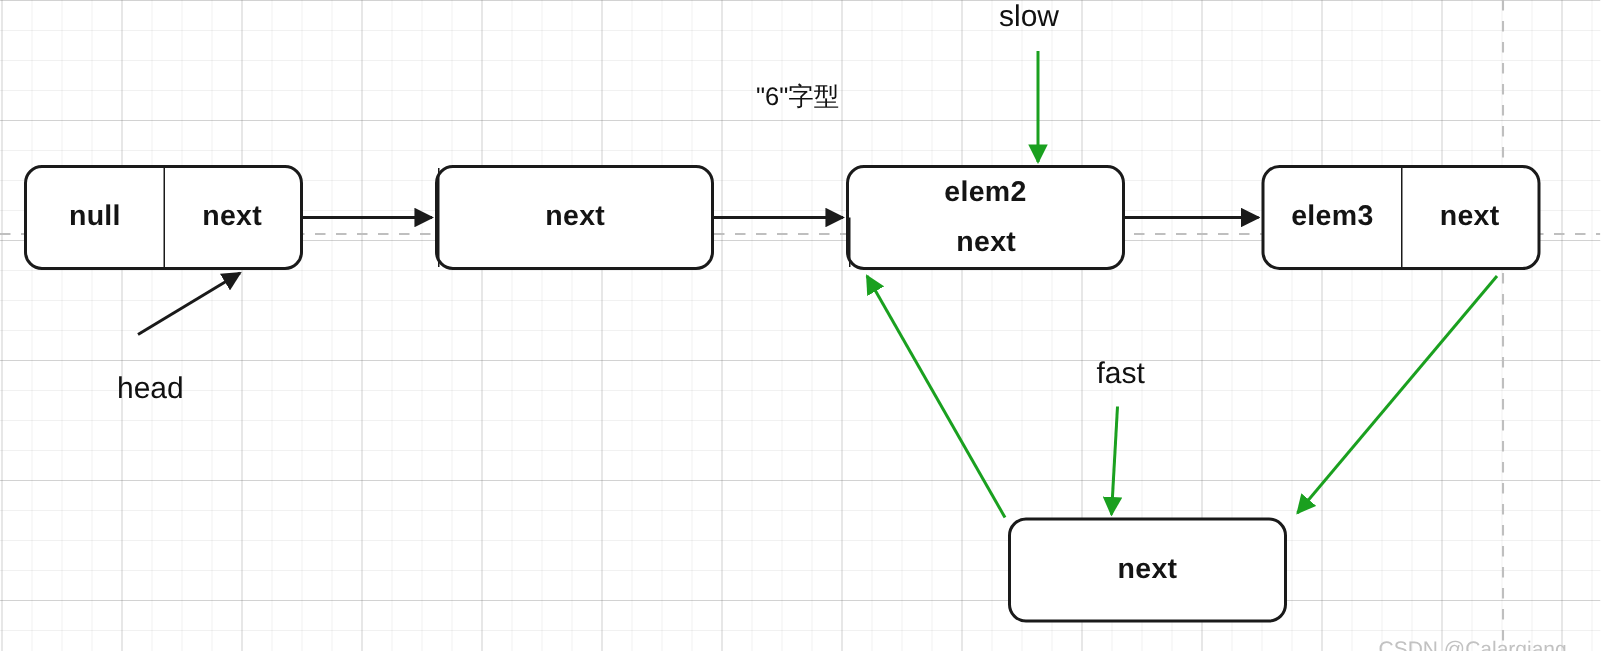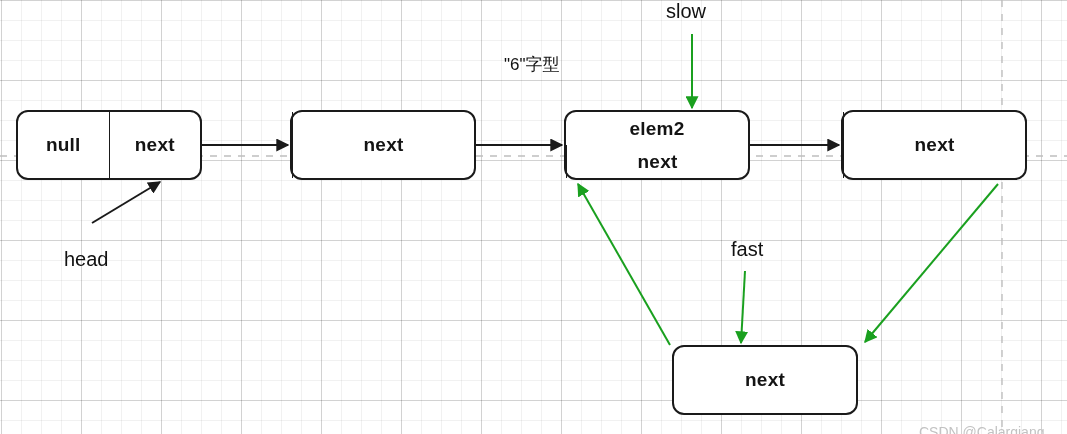--- a/index.html
+++ b/index.html
@@ -123,30 +123,31 @@
   <div class="node" style="left:290px; top:110px; width:186px; height:70px;">
     <div class="cell divider">next</div>
   </div>
 
   <div class="node" style="left:564px; top:110px; width:186px; height:70px;flex-direction:column;">
     <div class="cell">elem2</div>
     <div class="cell divider">next</div>
   </div>
 
   <div class="node" style="left:841px; top:110px; width:186px; height:70px;">
+    <div class="cell">elem3</div>
     <div class="cell divider">next</div>
   </div>
 
   <div class="node" style="left:672px; top:345px; width:186px; height:70px;">
     <div class="cell">next</div>
   </div>
 
   <div class="label cn" style="left:504px; top:53px;">"6"字型</div>
 
-  <div class="label" style="left:64px; top:248px;">head</div>
+  <div class="label" style="left:78px; top:248px;">head</div>
 
   <div class="label" style="left:666px; top:0px;">slow</div>
 
   <div class="label" style="left:731px; top:238px;">fast</div>
 
   <div class="watermark" style="left:919px; top:424px;">CSDN @Calarqiang</div>
 
 </div>
 
 </body></html>

